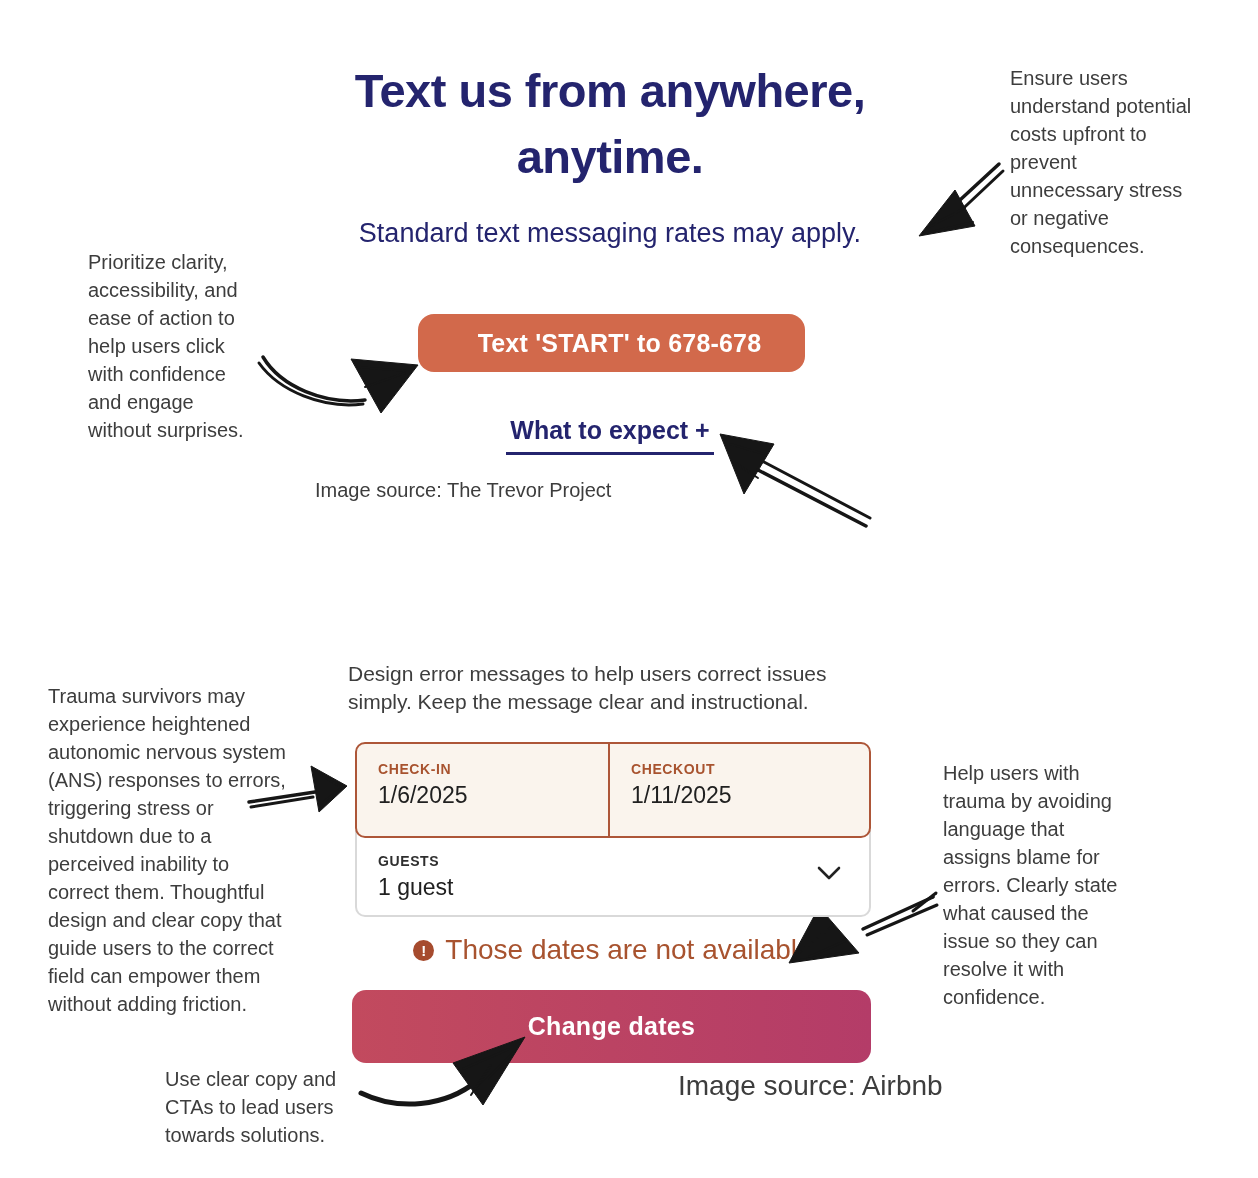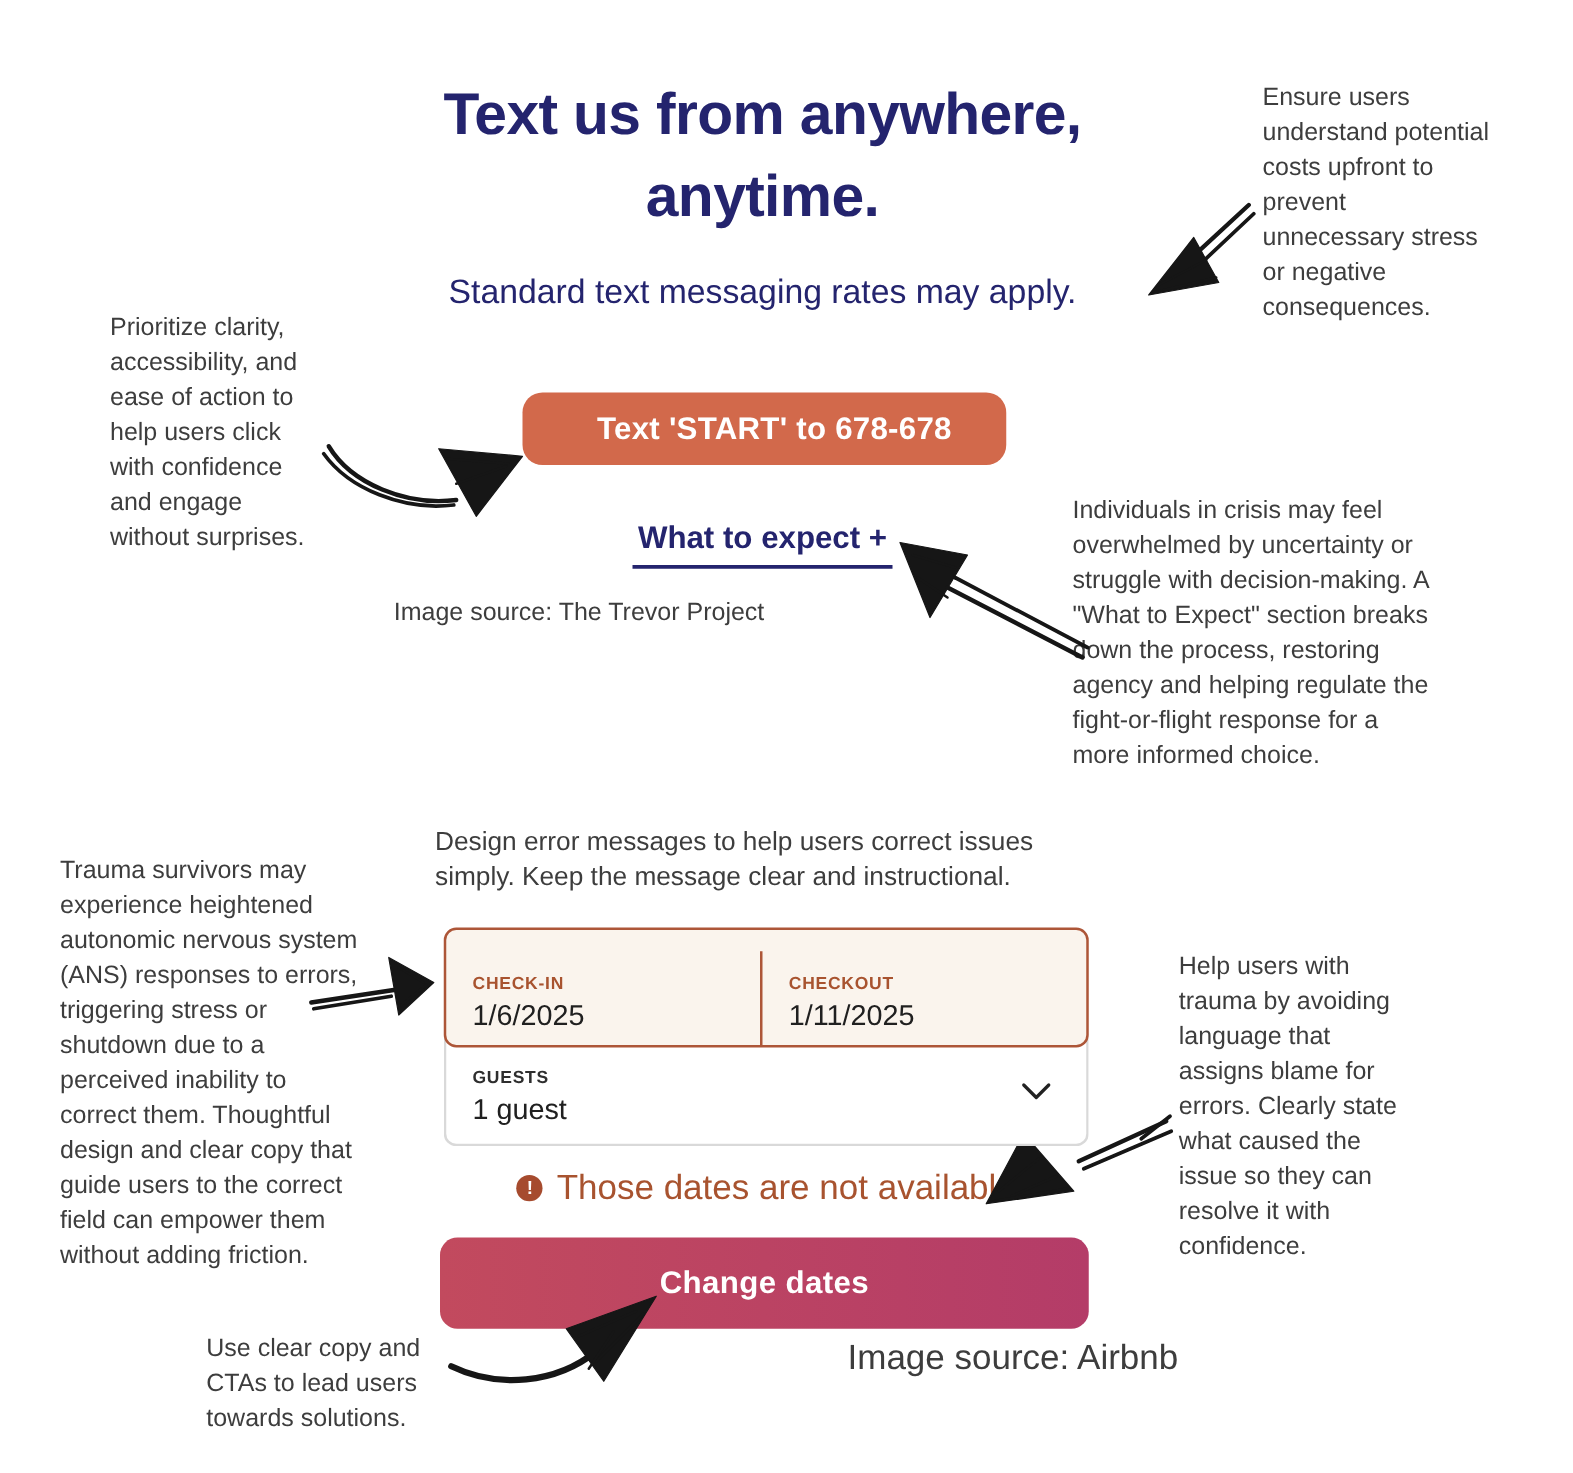--- a/index.html
+++ b/index.html
@@ -51,21 +51,21 @@
   .anno-trauma{left:48px;top:650px;width:242px;margin-top:32px;}
   .anno-intro{left:348px;top:660px;width:510px;font-size:21px;line-height:28px;}
   .anno-blame{left:943px;top:759px;width:178px;}
   .anno-cta{left:165px;top:1065px;width:185px;}
   
   .widget{position:absolute;left:355px;top:742px;width:516px;}
   .date-row{
     position:relative;z-index:2;display:flex;height:96px;background:var(--beige);
     border:2px solid var(--brown);border-radius:10px;
   }
-  .date-cell{flex:1;padding:17px 0 0 21px;cursor:pointer;margin-top:17px;}
+  .date-cell{flex:1;padding:17px 0 0 21px;cursor:pointer;}
   .date-cell.first{border-right:2px solid var(--brown);flex:0 0 253px;}
   .field-label{font-size:14px;font-weight:700;letter-spacing:0.6px;color:var(--error);}
   .guests-row .field-label{color:#2e2e2e;}
   .field-value{font-size:23px;color:var(--darkText);margin-top:5px;}
   .guests-row{
     position:relative;z-index:1;height:87px;background:#ffffff;margin-top:-8px;
     border:2px solid var(--grayBorder);border-top:none;border-radius:0 0 10px 10px;
     padding:23px 0 0 21px;cursor:pointer;
   }
   .chevron{position:absolute;right:28px;top:36px;}
@@ -105,21 +105,20 @@
   <button class="cta-orange">Text 'START' to 678-678</button>
 
   <div class="expect-wrap">
     <a class="expect-link">What to expect +</a>
   </div>
 
   <div class="src-trevor">Image source: The Trevor Project</div>
 
   <div class="anno anno-costs">Ensure users understand potential costs upfront to prevent unnecessary stress or negative consequences.</div>
   <div class="anno anno-clarity">Prioritize clarity, accessibility, and ease of action to help users click with confidence and engage without surprises.</div>
-  <div class="anno anno-expect">Individuals in crisis may feel overwhelmed by uncertainty or struggle with decision-making. A "What to Expect" section breaks down the process, restoring agency and helping regulate the fight-or-flight response for a more informed choice.</div>
   <div class="anno anno-trauma">Trauma survivors may experience heightened autonomic nervous system (ANS) responses to errors, triggering stress or shutdown due to a perceived inability to correct them. Thoughtful design and clear copy that guide users to the correct field can empower them without adding friction.</div>
   <div class="anno anno-intro">Design error messages to help users correct issues simply. Keep the message clear and instructional.</div>
   <div class="anno anno-blame">Help users with trauma by avoiding language that assigns blame for errors. Clearly state what caused the issue so they can resolve it with confidence.</div>
   <div class="anno anno-cta">Use clear copy and CTAs to lead users towards solutions.</div>
 
   <div class="widget">
     <div class="date-row">
       <div class="date-cell first">
         <div class="field-label">CHECK-IN</div>
         <div class="field-value">1/6/2025</div>

